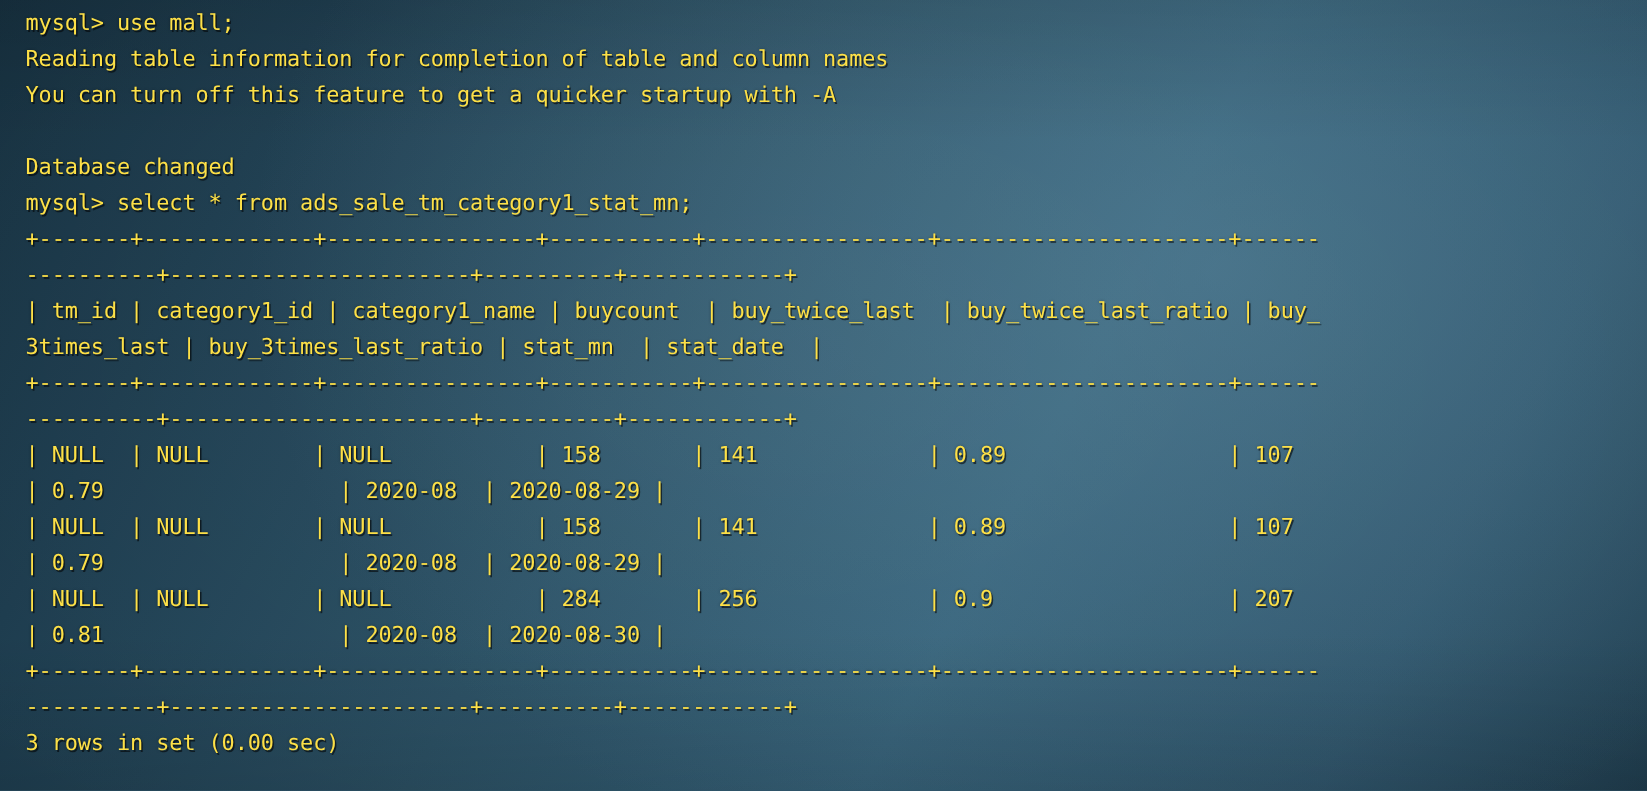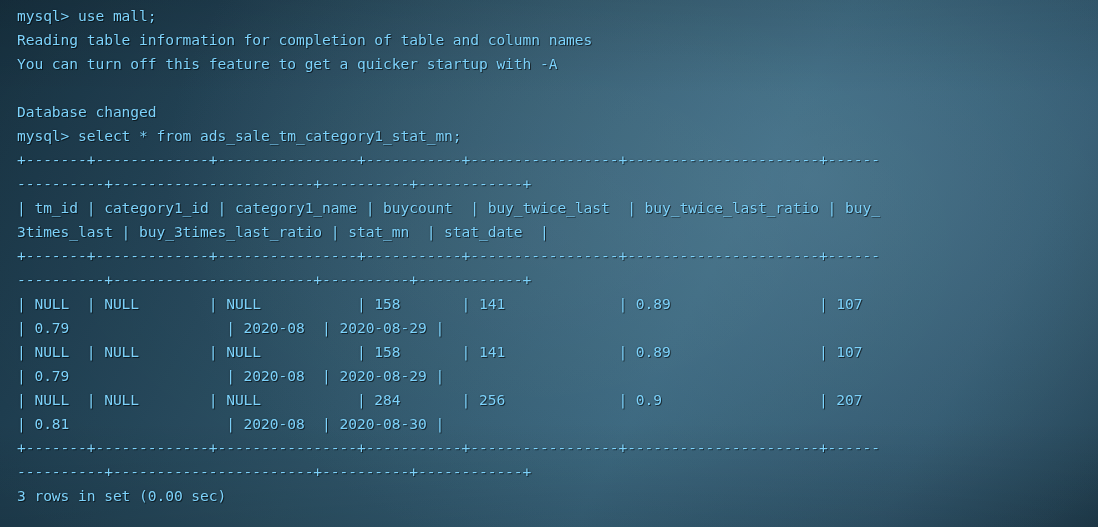--- a/index.html
+++ b/index.html
@@ -40,21 +40,21 @@
   #terminal-output {
     position: absolute;
     left: 17px;
     top: 4px;
     margin: 0;
     padding: 0;
     font-family: "DejaVu Sans Mono", "Liberation Mono", monospace;
     font-size: 14.6px;
     line-height: 24px;
     letter-spacing: -0.07px;
-    color: #7dd3fc;
+    color: #fde047;
     white-space: pre-wrap;
     word-break: break-all;
     width: 866px;
     text-shadow: 1px 1px 0 rgba(0,0,0,0.55), 0 0 2px rgba(0,0,0,0.35);
     -webkit-font-smoothing: antialiased;
   }
 </style>
 </head>
 <body>
 

